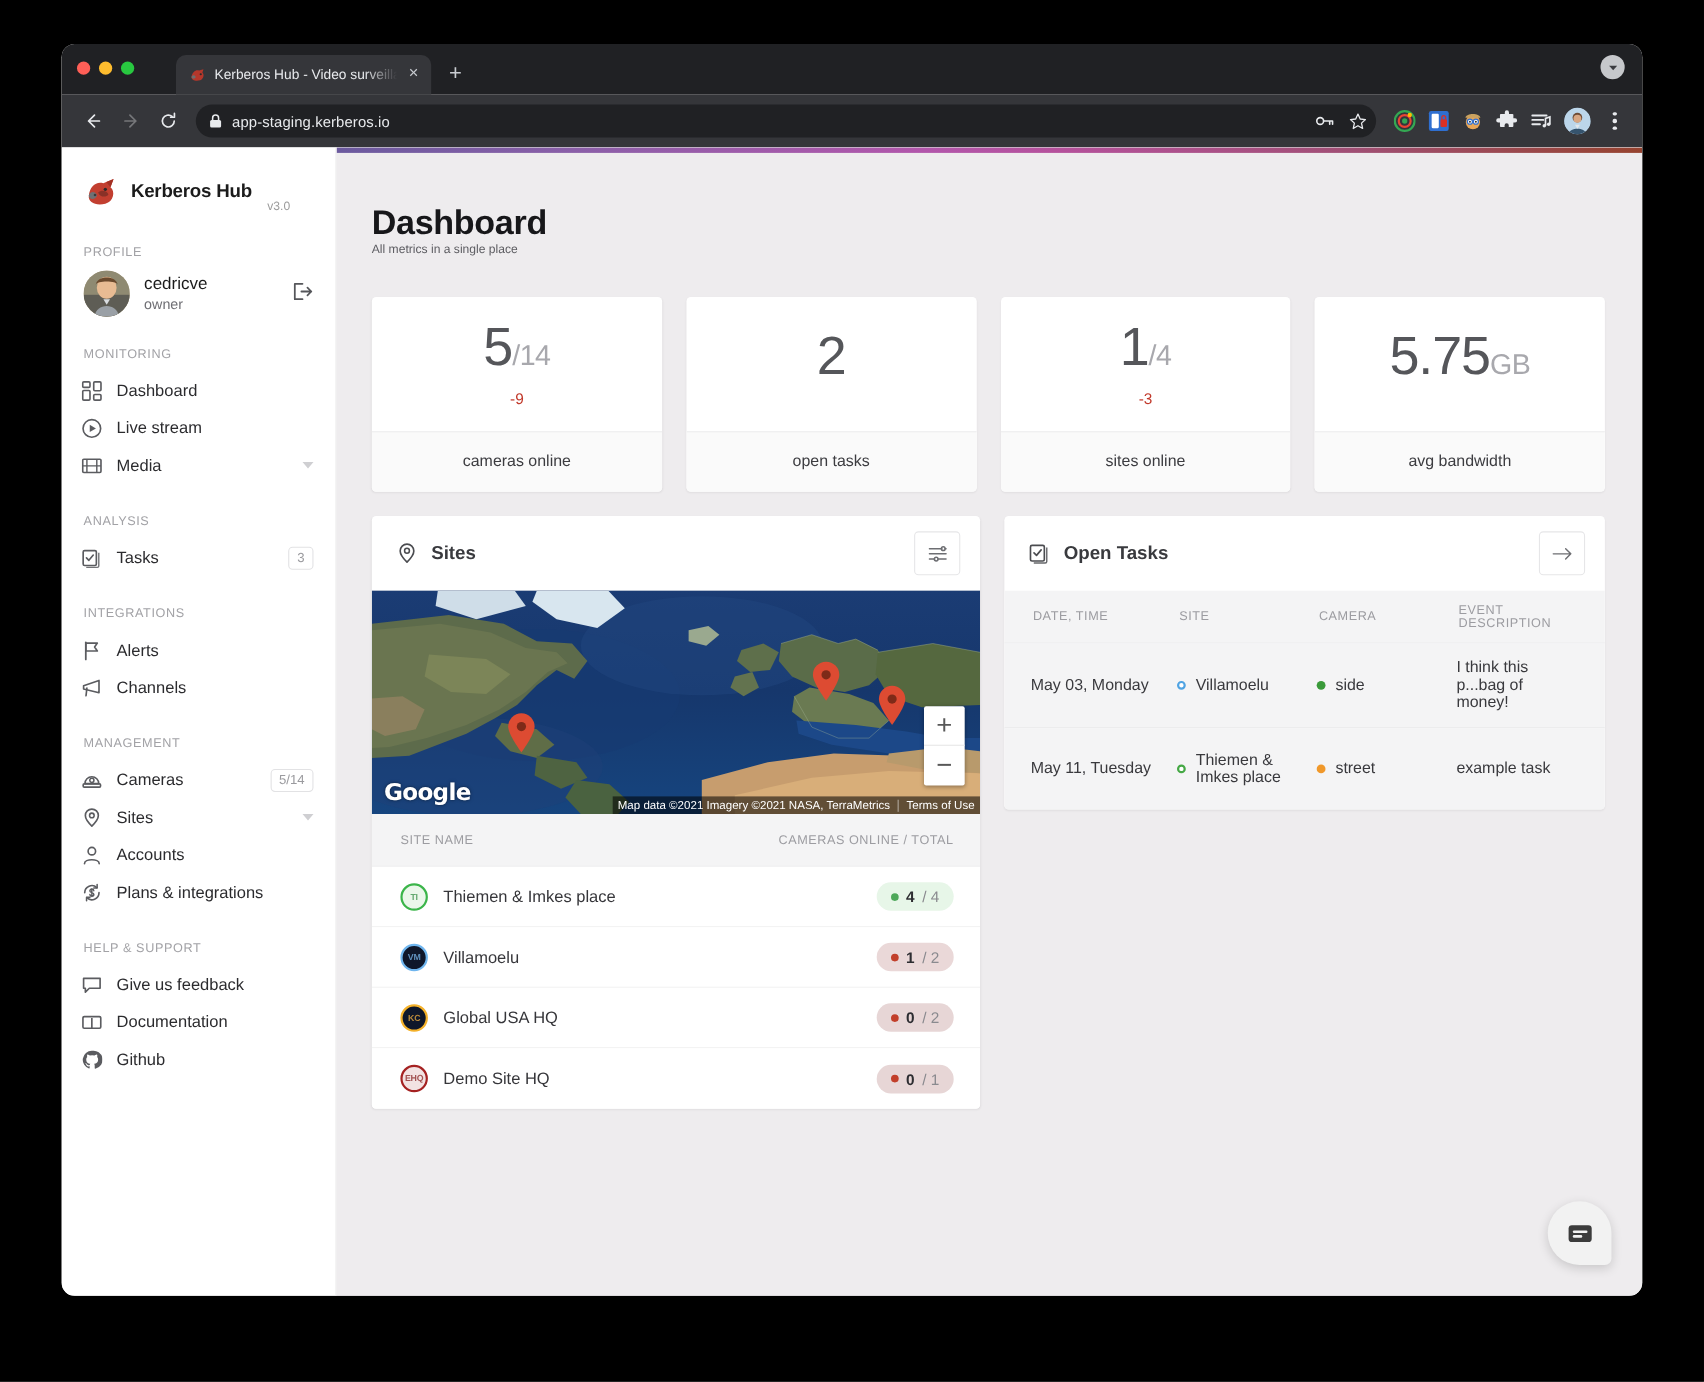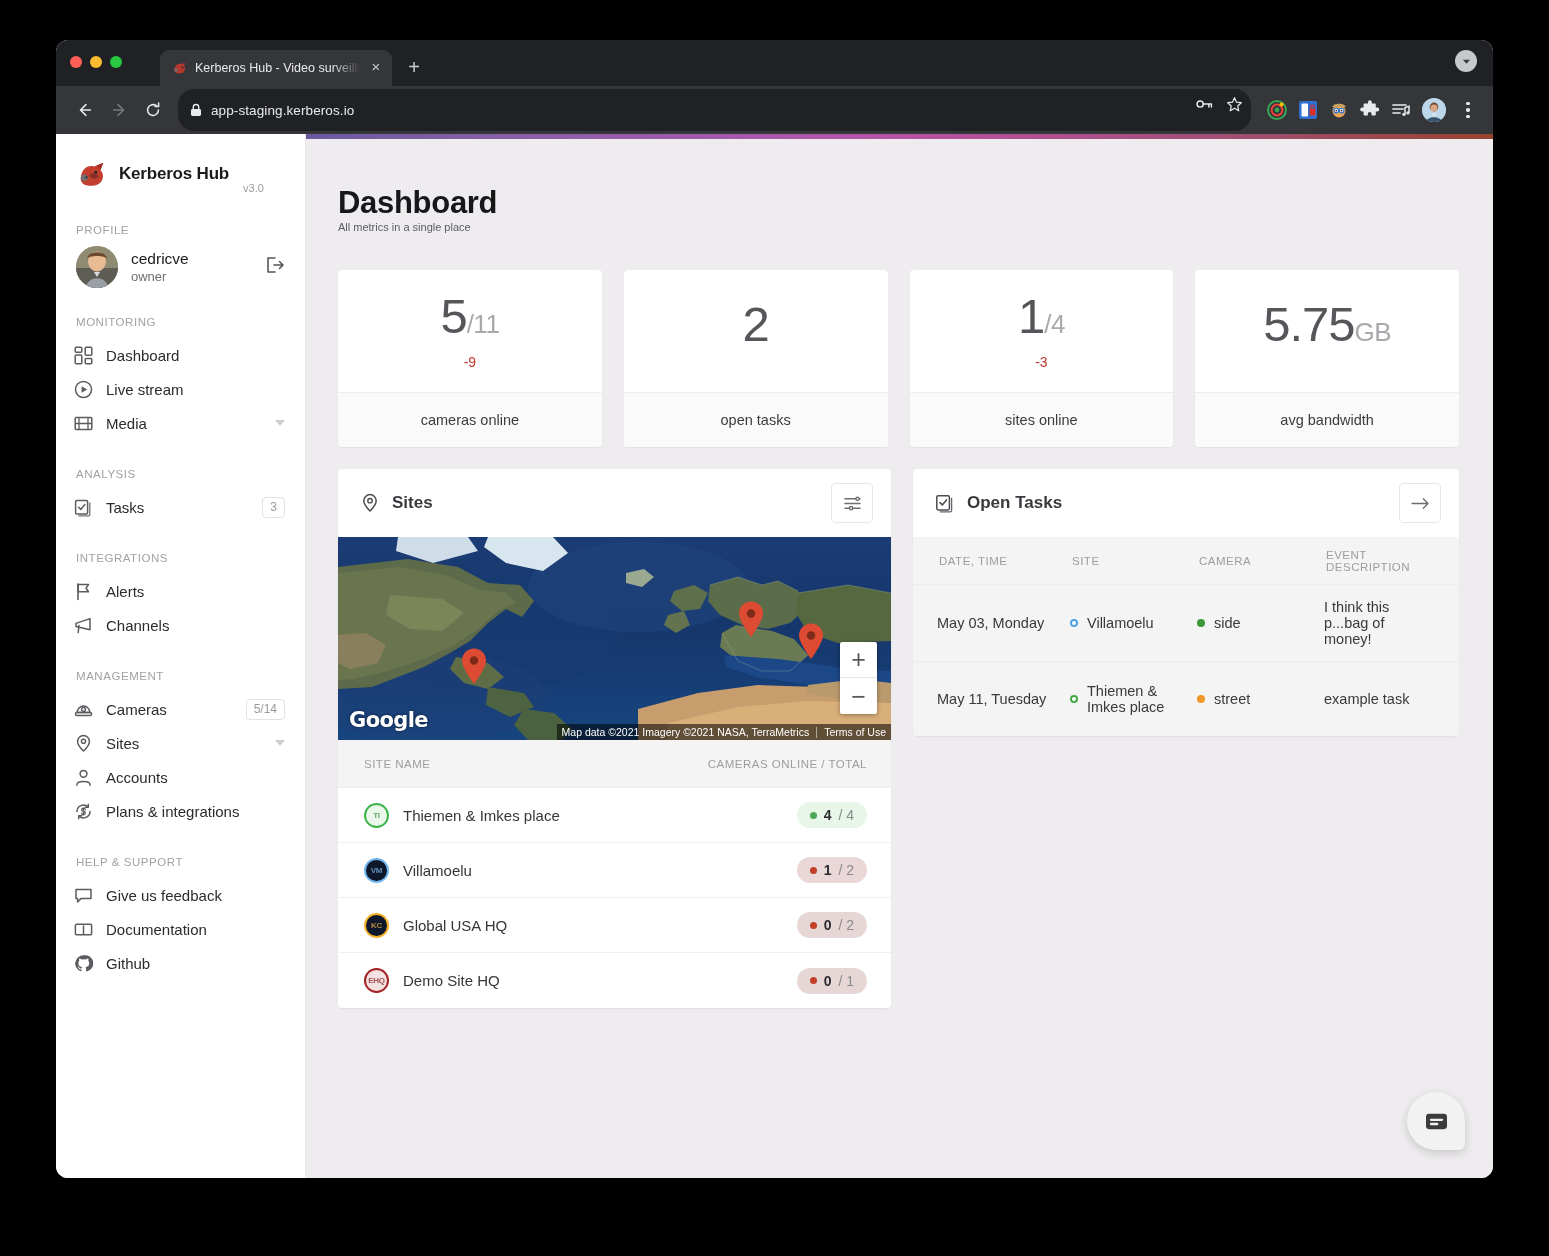--- a/index.html
+++ b/index.html
@@ -85,21 +85,21 @@
     gap: 4px;
   }
   .navbtn {
     width: 30px; height: 30px; flex: 0 0 30px;
     display: flex; align-items: center; justify-content: center;
     color: #e8eaed;
   }
   .navbtn.disabled { color: #76777a; }
   .omnibox {
     flex: 1 1 auto;
-    height: 42px;
+    height: 30px;
     background: #202124;
     border-radius: 16px;
     display: flex; align-items: center;
     padding: 0 12px;
     margin: 0 6px;
     gap: 9px;
     position: relative;
   }
   .omnibox .url {
     color: #e8eaed; font-size: 13.5px; letter-spacing: .1px;
@@ -605,21 +605,21 @@
       <div class="main-inner">
         <div class="page-title">Dashboard</div>
         <div class="page-sub">All metrics in a single place</div>
 
         <div class="stats">
 
           <div class="stat">
             <div class="stat-top">
               <div class="stat-val">
                 <span class="stat-num">5</span>
-                <span class="stat-unit">/11</span>
+                <span class="stat-unit">/14</span>
               </div>
               <div class="stat-delta">-9</div>
             </div>
             <div class="stat-foot">cameras online</div>
           </div>
 
           <div class="stat">
             <div class="stat-top">
               <div class="stat-val">
                 <span class="stat-num">2</span>

